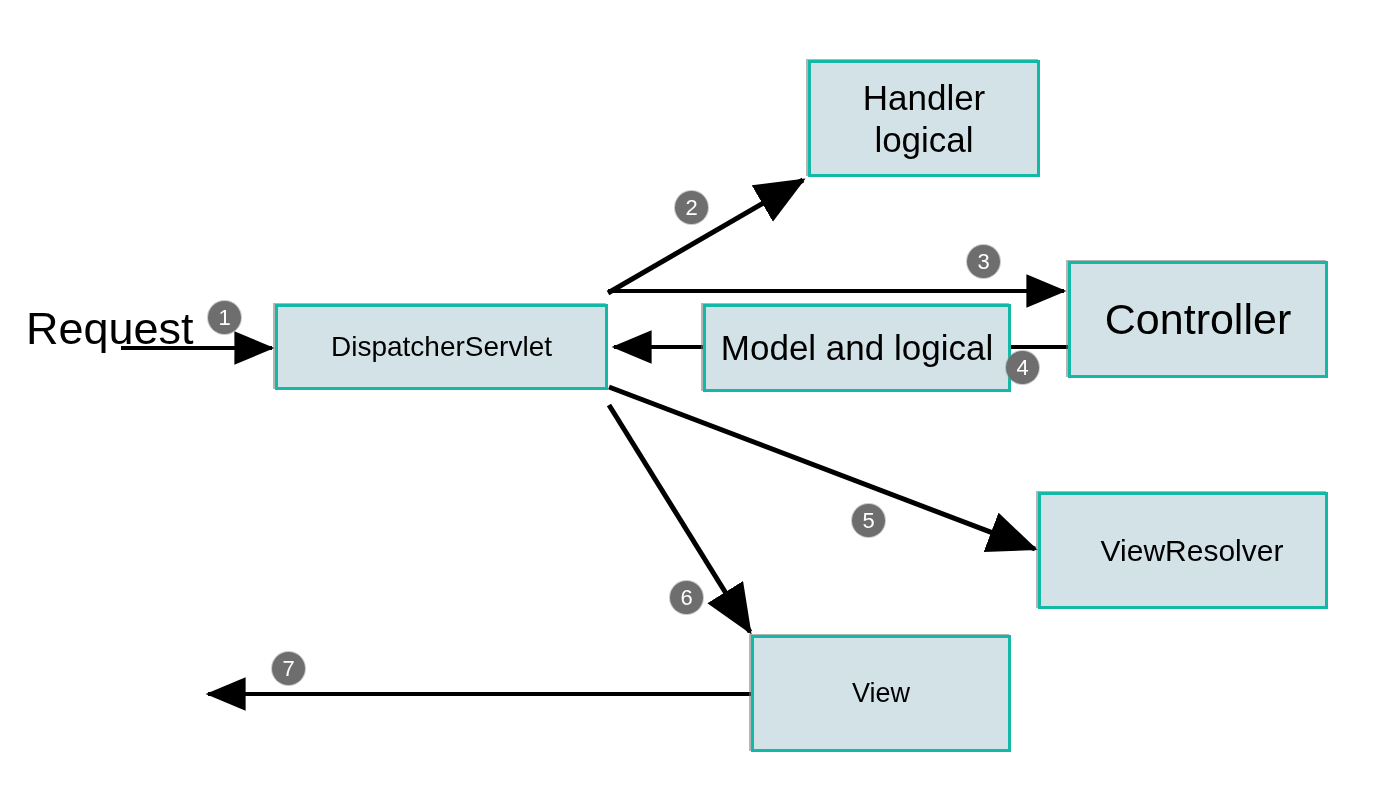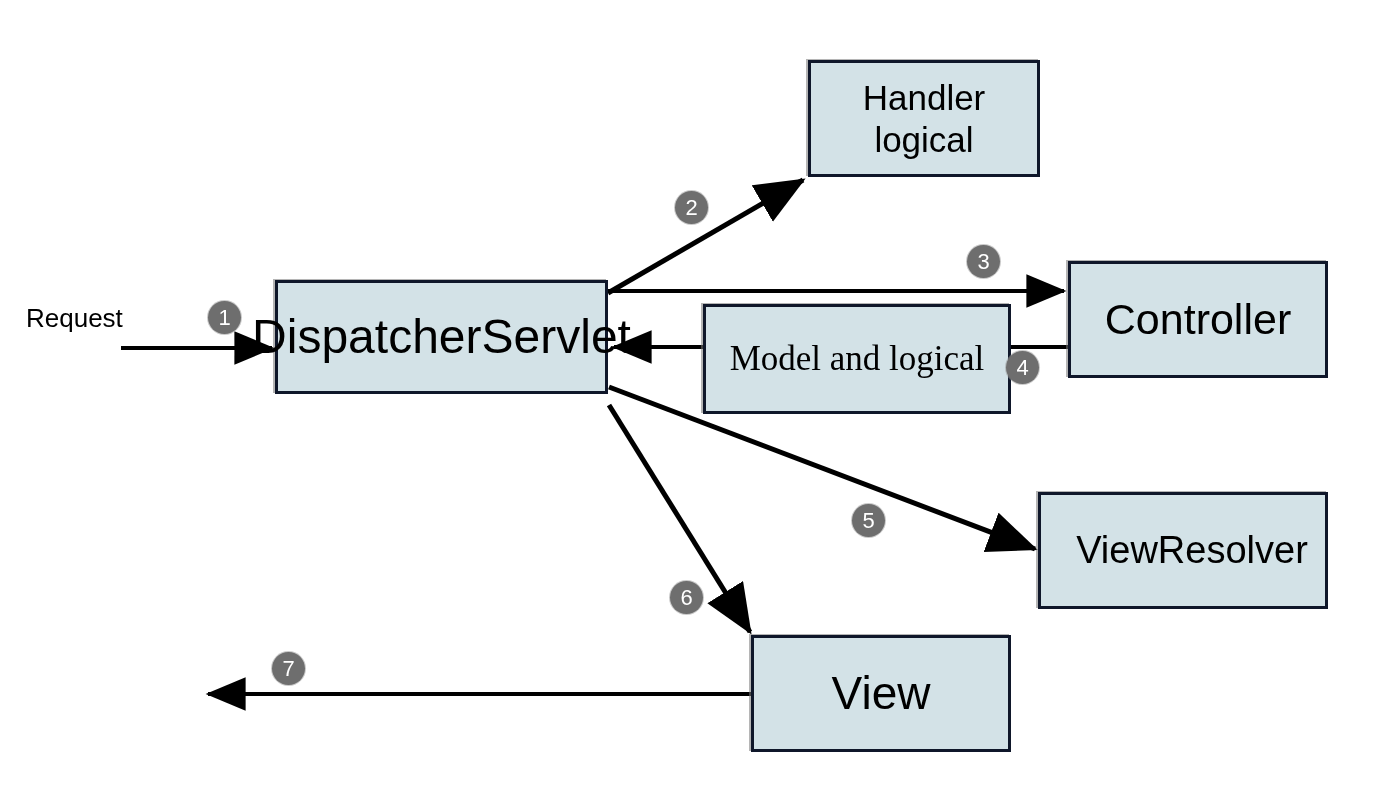--- a/index.html
+++ b/index.html
@@ -22,45 +22,45 @@
     position: absolute;
     left: 0;
     top: 0;
     width: 1396px;
     height: 808px;
   }
   .node {
     position: absolute;
     box-sizing: border-box;
     background: #d3e2e7;
-    border: 3px solid #0f172a;
+    border: 3px solid #14b8a6;
     display: flex;
     align-items: center;
     justify-content: center;
     text-align: center;
     color: #000000;
     line-height: 1.18;
     z-index: 3;
     box-shadow: -2px -1px 0 0 rgba(120,120,120,0.55);
   }
   .node span {
     display: block;
     padding: 0 6px;
   }
   #node-handler-mapping { left: 808px; top: 60px; width: 232px; height: 117px; font-size: 35px; }
-  #node-dispatcher     { left: 275px; top: 280px; width: 333px; height: 114px; font-size: 48px; }
+  #node-dispatcher     { left: 275px; top: 304px; width: 333px; height: 86px; font-size: 28px; }
   #node-controller     { left: 1068px; top: 261px; width: 260px; height: 117px; font-size: 43px; }
-  #node-model-view     { left: 703px; top: 304px; width: 308px; height: 110px; font-size: 35px; font-family: Liberation Serif, serif; }
-  #node-viewresolver   { left: 1038px; top: 492px; width: 290px; height: 117px; font-size: 38px; z-index: 2; padding-left: 18px; }
-  #node-view           { left: 751px; top: 635px; width: 260px; height: 117px; font-size: 46px; }
+  #node-model-view     { left: 703px; top: 304px; width: 308px; height: 88px; font-size: 35px; }
+  #node-viewresolver   { left: 1038px; top: 492px; width: 290px; height: 117px; font-size: 30px; z-index: 2; padding-left: 18px; }
+  #node-view           { left: 751px; top: 635px; width: 260px; height: 117px; font-size: 27px; }
 
   .edge-label {
     position: absolute;
     color: #000000;
-    font-size: 26px;
+    font-size: 45px;
     white-space: nowrap;
     z-index: 4;
   }
   #label-request  { left: 26px;  top: 303px; }
   #label-response { left: 320px; top: 652px; }
 
   .badge {
     position: absolute;
     width: 33px;
     height: 33px;

